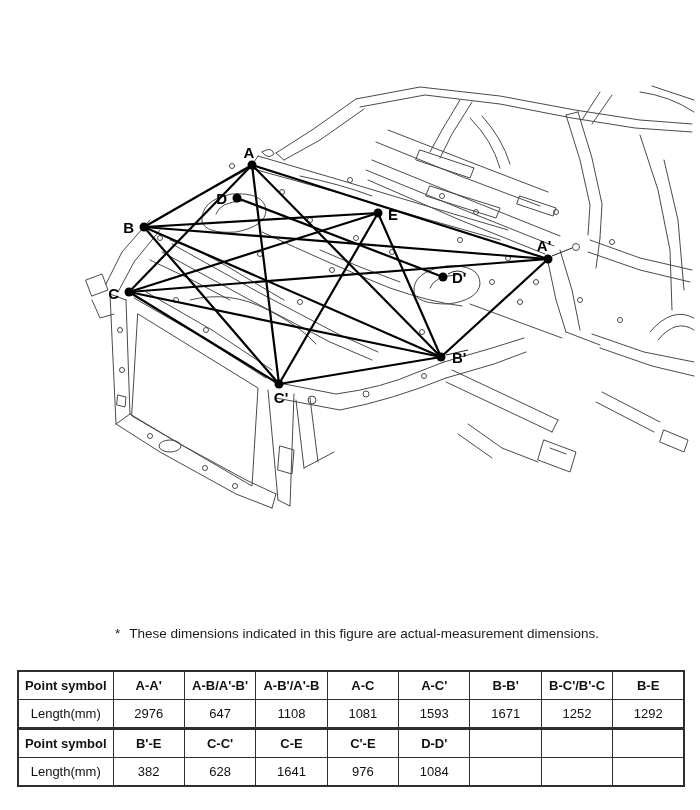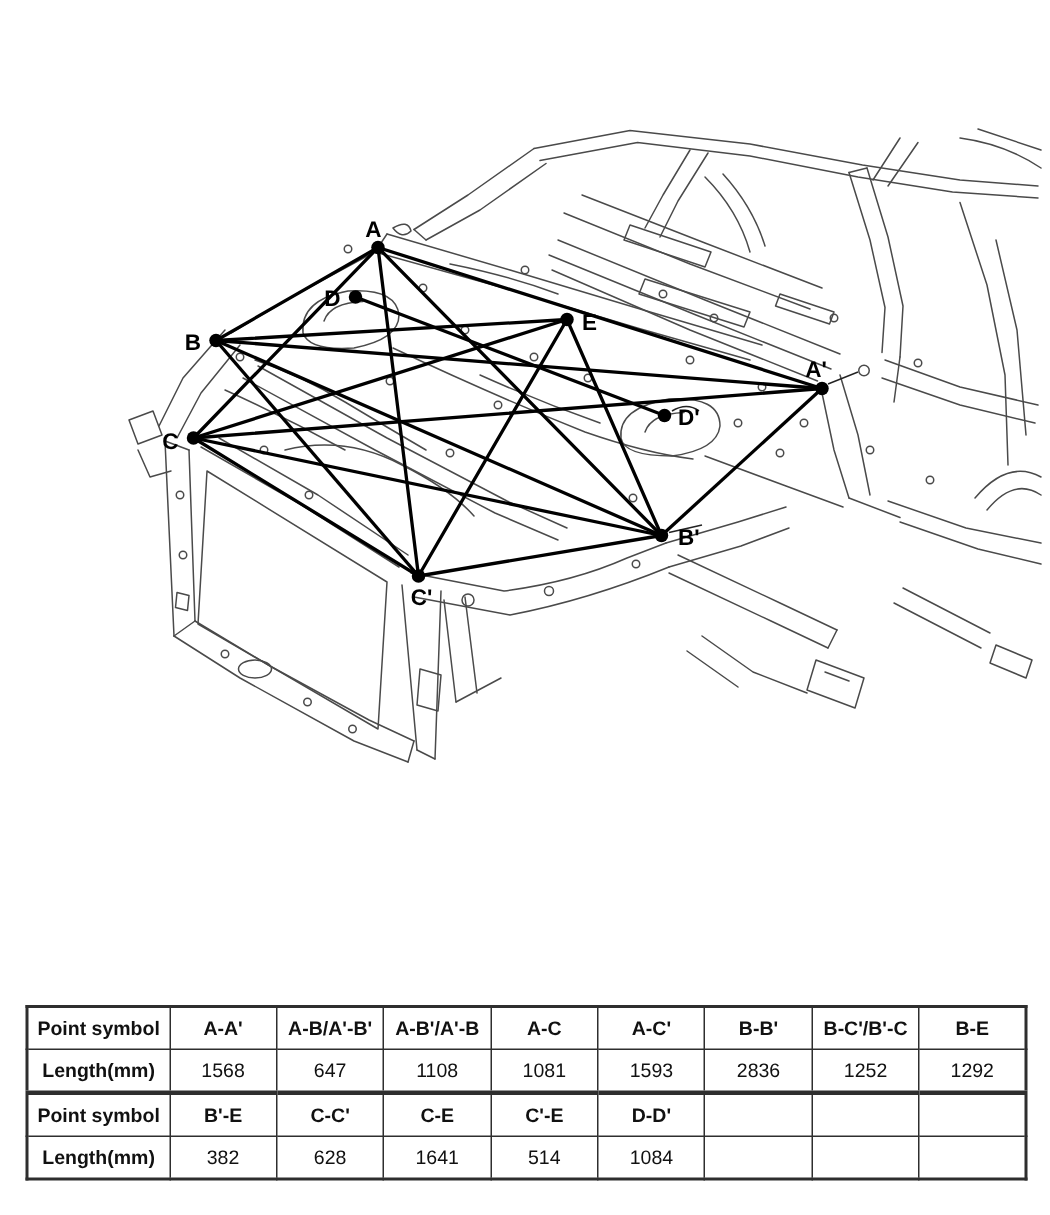--- a/index.html
+++ b/index.html
@@ -20,21 +20,21 @@
   .footnote .star{display:inline-block;margin-right:9px;}
   table.dims{
     position:absolute;left:17px;top:670px;width:666px;
     border-collapse:collapse;table-layout:fixed;
     border:2px solid #2e2e2e;
   }
   table.dims td{
     border:1px solid #2e2e2e;height:27px;text-align:center;vertical-align:middle;
     font-size:13px;padding:0 2px;overflow:hidden;white-space:nowrap;
   }
-  table.dims td.hdr{font-weight:bold;}
+  table.dims td.hdr{font-weight:normal;}
   table.dims tr.sym td{font-weight:bold;margin-left:27px;}
   table.dims tr.thick td{border-top:3px solid #2e2e2e;}
 </style>
 </head>
 <body>
 
 <div class="page">
 
   <div class="diagram-wrap">
     <svg width="700" height="600" viewBox="0 0 700 600" xmlns="http://www.w3.org/2000/svg">
@@ -229,20 +229,23 @@
           <circle cx="441" cy="357" r="4.5" fill="#000"></circle>
           <text x="452" y="363" text-anchor="start" class="pt-label">B'</text>
           <circle cx="279" cy="384" r="4.5" fill="#000"></circle>
           <text x="281" y="403" text-anchor="middle" class="pt-label">C'</text>
           <circle cx="443" cy="277" r="4.5" fill="#000"></circle>
           <text x="452" y="283" text-anchor="start" class="pt-label">D'</text>
         </g>
     </svg>
   </div>
 
+  <div class="footnote">
+    <span class="star">*</span><span>These dimensions indicated in this figure are actual-measurement dimensions.</span>
+  </div>
 
   <table class="dims">
     <colgroup>
       <col style="width:95px">
       <col style="width:71.4px">
         <col style="width:71.4px">
         <col style="width:71.4px">
       <col style="width:71.4px">
         <col style="width:71.4px">
         <col style="width:71.4px">
@@ -256,46 +259,46 @@
           <td>A-B/A'-B'</td>
           <td>A-B'/A'-B</td>
           <td>A-C</td>
           <td>A-C'</td>
           <td>B-B'</td>
           <td>B-C'/B'-C</td>
           <td>B-E</td>
         </tr>
         <tr class="len">
           <td class="hdr">Length(mm)</td>
-          <td>1568</td>
+          <td>2976</td>
           <td>647</td>
           <td>1108</td>
           <td>1081</td>
           <td>1593</td>
-          <td>2836</td>
+          <td>1671</td>
           <td>1252</td>
           <td>1292</td>
         </tr>
         <tr class="sym thick">
           <td class="hdr">Point symbol</td>
           <td>B'-E</td>
           <td>C-C'</td>
           <td>C-E</td>
           <td>C'-E</td>
           <td>D-D'</td>
           <td></td>
           <td></td>
           <td></td>
         </tr>
         <tr class="len">
           <td class="hdr">Length(mm)</td>
           <td>382</td>
           <td>628</td>
           <td>1641</td>
-          <td>514</td>
+          <td>976</td>
           <td>1084</td>
           <td></td>
           <td></td>
           <td></td>
         </tr>
       </tbody>
   </table>
 
 </div>
 

